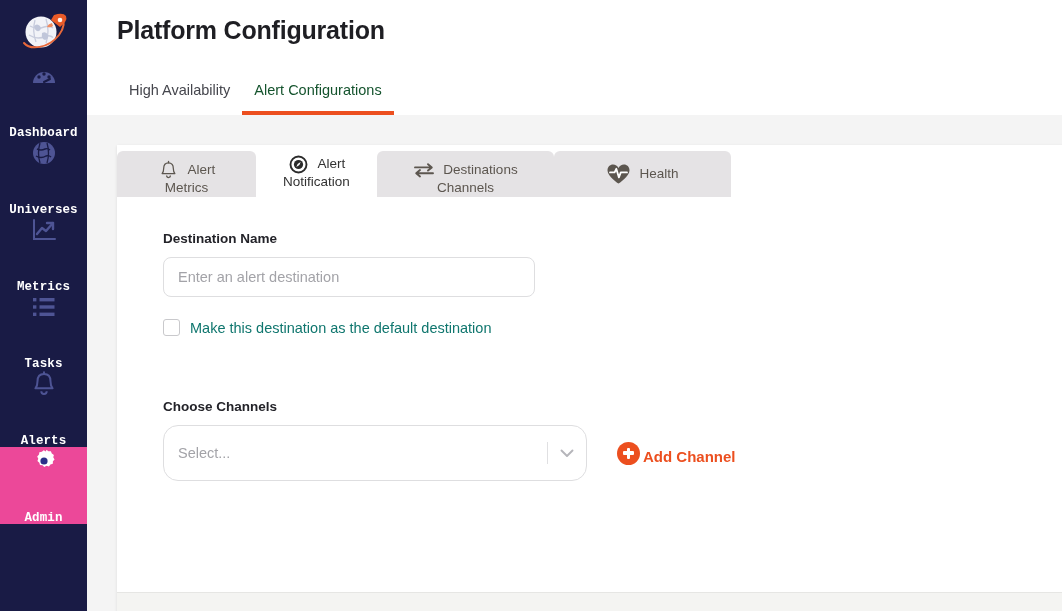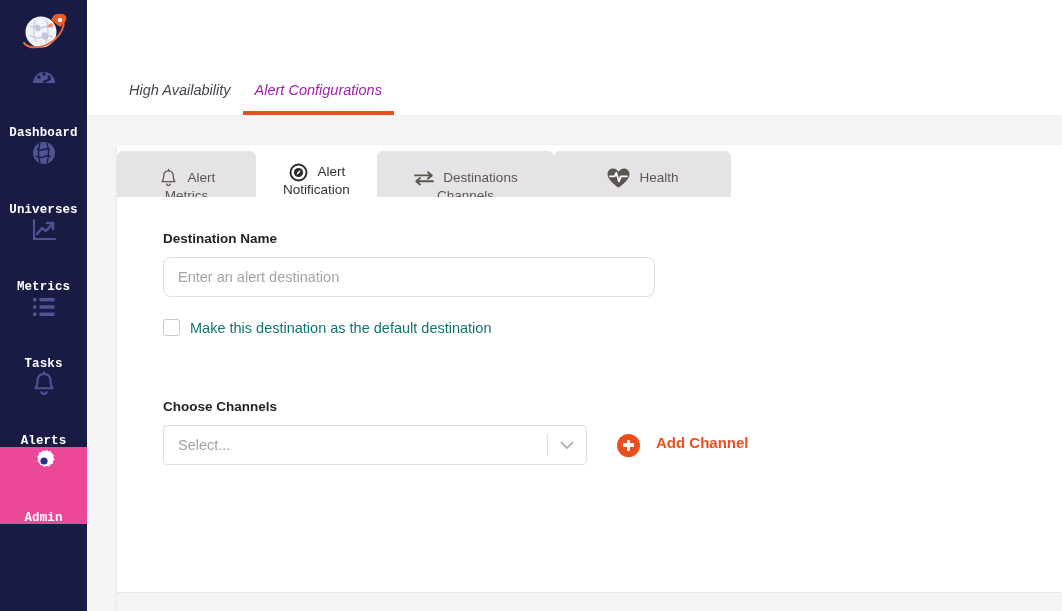--- a/index.html
+++ b/index.html
@@ -99,36 +99,35 @@
 
   #top-tabs {
     display: flex;
     align-items: flex-end;
     gap: 0;
     position: absolute;
     bottom: 0;
     left: 30px;
     right: 0;
     height: 48px;
-    font-style: italic;
   }
 
   .top-tab {
     font-size: 14.5px;
     color: #45464d;
     padding: 0 12px 13px 12px;
     cursor: pointer;
     border-bottom: 4px solid transparent;
     white-space: nowrap;
     background: none;
     font-family: "Liberation Sans", sans-serif;
   }
   .top-tab.active {
     border-bottom-color: #ec4f1f;
-    color: #a21caf;
+    color: #14532d;
   }
 
   #content-area {
     position: absolute;
     top: 115px;
     left: 0;
     right: 0;
     bottom: 0;
     background: #f4f4f4;
     padding: 30px 0 0 30px;
@@ -156,21 +155,21 @@
   }
 
   .itab {
     background: #e5e3e5;
     border-radius: 6px 6px 0 0;
     height: 46px;
     display: flex;
     align-items: center;
     justify-content: center;
     flex-wrap: wrap;
-    padding: 16px 14px;
+    padding: 8px 14px;
     cursor: pointer;
     color: #5c564f;
     font-size: 13.5px;
     line-height: 1.05;
     text-align: center;
     position: relative;
   }
   .itab.active {
     background: #ffffff;
     height: 52px;
@@ -213,21 +212,21 @@
   }
 
   .field-label {
     font-size: 13.5px;
     font-weight: bold;
     color: #232329;
     margin-bottom: 11px;
   }
 
   .text-input {
-    width: 492px;
+    width: 372px;
     height: 40px;
     border: 1px solid #dedee0;
     border-radius: 8px;
     padding: 0 14px;
     font-size: 14.5px;
     color: #333;
     font-family: "Liberation Sans", sans-serif;
     outline: none;
     background: #fff;
   }
@@ -255,23 +254,23 @@
 
   #channels-block { margin-top: 63px; }
 
   .select-row {
     display: flex;
     align-items: center;
     gap: 30px;
   }
   .select-box {
     width: 424px;
-    height: 40px;
+    height: 56px;
     border: 1px solid #dedee0;
-    border-radius: 4px;
+    border-radius: 15px;
     background: #fff;
     display: flex;
     align-items: center;
     cursor: pointer;
   }
   .select-value {
     flex: 1 1 auto;
     padding: 0 14px;
     font-size: 14.5px;
     color: #a3a3a8;
@@ -286,22 +285,22 @@
     width: 38px;
     display: flex;
     align-items: center;
     justify-content: center;
     color: #b5b5ba;
     flex: 0 0 38px;
   }
 
   .add-channel {
     display: flex;
-    align-items: flex-start;
-    gap: 16px;
+    align-items: flex-end;
+    gap: 3px;
     cursor: pointer;
   }
   .add-icon {
     width: 23px;
     height: 23px;
     border-radius: 50%;
     background: #ec4f1f;
     position: relative;
     flex: 0 0 23px;
   }
@@ -429,20 +428,21 @@
         </svg>
       </span>
       <span class="nav-label">Admin</span>
     </div>
 
   </nav>
 
   <div id="main">
 
     <div id="page-header">
+      <div id="page-title">Platform Configuration</div>
 
       <div id="top-tabs">
         <div class="top-tab">High Availability</div>
         <div class="top-tab active">Alert Configurations</div>
       </div>
     </div>
 
     <div id="content-area">
 
       <div id="card">

